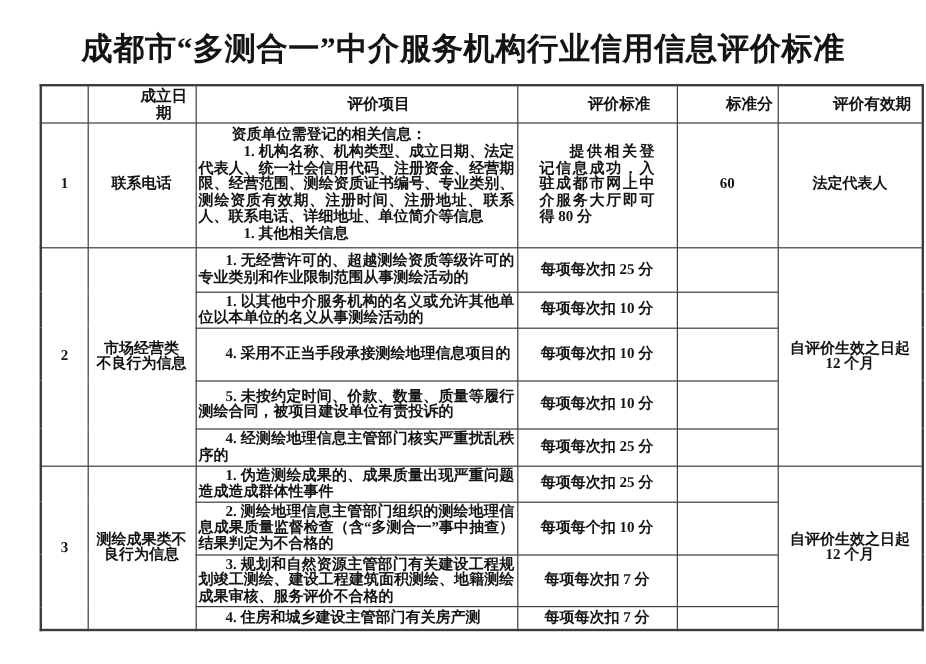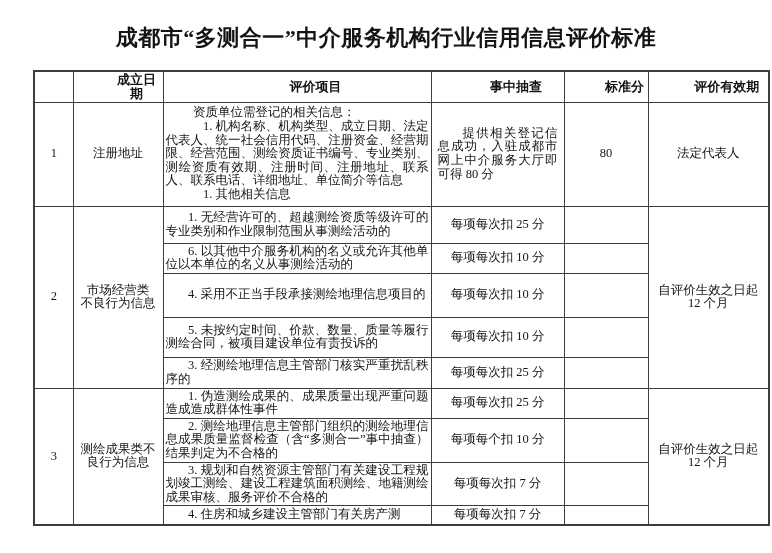--- a/index.html
+++ b/index.html
@@ -3,48 +3,48 @@
 <meta charset="utf-8">
 <style>
   html,body{margin:0;padding:0;}
   body{
     width:772px;height:553px;background:#ffffff;position:relative;
     font-family:"Liberation Serif","DejaVu Serif",serif;color:#141414;
     overflow:hidden;
   }
   .page-title{
     position:absolute;top:23px;left:0;width:100%;
-    text-align:center;font-size:22px;font-weight:bold;letter-spacing:0.5px;
+    text-align:center;font-size:26px;font-weight:bold;letter-spacing:0.5px;
     white-space:nowrap;
   }
   table.credit-table{
     position:absolute;left:33px;top:70px;width:735px;
     border-collapse:collapse;table-layout:fixed;
     border:2px solid #3d3d3d;
   }
   .credit-table th,.credit-table td{
     border:1px solid #3d3d3d;
     font-size:12.5px;line-height:13.6px;
-    padding:1px 3px;vertical-align:middle;overflow:hidden;
+    padding:1px 3px;vertical-align:middle;overflow:hidden;font-weight:bold;
   }
   .credit-table th{font-weight:bold;text-align:center;font-size:13px;padding-left:40px;}
   tr.h-head{height:31px;}
   tr.h-r1{height:104px;}
   tr.h-s2a{height:37px;} tr.h-s2b{height:30px;} tr.h-s2c{height:44px;}
   tr.h-s2d{height:40px;} tr.h-s2e{height:31px;}
   tr.h-s3a{height:29px;} tr.h-s3b{height:43px;} tr.h-s3c{height:43px;}
   tr.h-s3d{height:19px;padding-left:31px;}
   td.c-center{text-align:center;}
   td.project-cell{text-align:justify;padding:1px 2px;}
   td.project-cell p{margin:0;}
   p.p-intro{text-indent:2.2em;}
   p.p-item3{text-indent:3em;}
   p.p-item{text-indent:1.8em;}
   td.standard-cell{text-align:center;padding:1px 2px;}
-  td.standard-cell .std-para{text-align:justify;text-indent:2em;margin:4px;}
+  td.standard-cell .std-para{text-align:justify;text-indent:2em;margin:16px;}
   td.validity-cell,td.category-cell{text-align:center;}
 </style>
 </head>
 <body>
 
 <div class="page-title">成都市“多测合一”中介服务机构行业信用信息评价标准</div>
 
 <table class="credit-table">
   <colgroup>
     <col style="width:39px">
@@ -53,74 +53,74 @@
     <col style="width:133px">
       <col style="width:84px">
       <col style="width:121px">
   </colgroup>
 
   <tbody>
       <tr class="h-head">
     <th>序号</th>
     <th>成立日期</th>
     <th>评价项目</th>
-    <th>事中抽查</th>
+    <th>评价标准</th>
     <th>标准分</th>
     <th>评价有效期</th>
   </tr>
 
   <tr class="h-r1">
     <td class="c-center">1</td>
-    <td class="category-cell">注册地址</td>
+    <td class="category-cell">联系电话</td>
     <td class="project-cell">
       <p class="p-intro">资质单位需登记的相关信息：</p>
       <p class="p-item3">1. 机构名称、机构类型、成立日期、法定代表人、统一社会信用代码、注册资金、经营期限、经营范围、测绘资质证书编号、专业类别、测绘资质有效期、注册时间、注册地址、联系人、联系电话、详细地址、单位简介等信息</p>
       <p class="p-item3">1. 其他相关信息</p>
     </td>
     <td class="standard-cell">
       <p class="std-para">提供相关登记信息成功，入驻成都市网上中介服务大厅即可得 80 分</p>
     </td>
-    <td class="c-center">80</td>
+    <td class="c-center">60</td>
     <td class="validity-cell">法定代表人</td>
   </tr>
 
   <tr class="h-s2a">
     <td class="c-center" rowspan="5">2</td>
     <td class="category-cell" rowspan="5">市场经营类<br>不良行为信息</td>
     <td class="project-cell">
       <p class="p-item">1. 无经营许可的、超越测绘资质等级许可的专业类别和作业限制范围从事测绘活动的</p>
     </td>
     <td class="standard-cell">每项每次扣 25 分</td>
     <td class="c-center"></td>
     <td class="validity-cell" rowspan="5">自评价生效之日起<br>12 个月</td>
   </tr>
   <tr class="h-s2b">
     <td class="project-cell">
-      <p class="p-item">6. 以其他中介服务机构的名义或允许其他单位以本单位的名义从事测绘活动的</p>
+      <p class="p-item">1. 以其他中介服务机构的名义或允许其他单位以本单位的名义从事测绘活动的</p>
     </td>
     <td class="standard-cell">每项每次扣 10 分</td>
     <td class="c-center"></td>
   </tr>
   <tr class="h-s2c">
     <td class="project-cell">
       <p class="p-item">4. 采用不正当手段承接测绘地理信息项目的</p>
     </td>
     <td class="standard-cell">每项每次扣 10 分</td>
     <td class="c-center"></td>
   </tr>
   <tr class="h-s2d">
     <td class="project-cell">
       <p class="p-item">5. 未按约定时间、价款、数量、质量等履行测绘合同，被项目建设单位有责投诉的</p>
     </td>
     <td class="standard-cell">每项每次扣 10 分</td>
     <td class="c-center"></td>
   </tr>
   <tr class="h-s2e">
     <td class="project-cell">
-      <p class="p-item">3. 经测绘地理信息主管部门核实严重扰乱秩序的</p>
+      <p class="p-item">4. 经测绘地理信息主管部门核实严重扰乱秩序的</p>
     </td>
     <td class="standard-cell">每项每次扣 25 分</td>
     <td class="c-center"></td>
   </tr>
 
   <tr class="h-s3a">
     <td class="c-center" rowspan="4">3</td>
     <td class="category-cell" rowspan="4">测绘成果类不<br>良行为信息</td>
     <td class="project-cell">
       <p class="p-item">1. 伪造测绘成果的、成果质量出现严重问题造成造成群体性事件</p>

